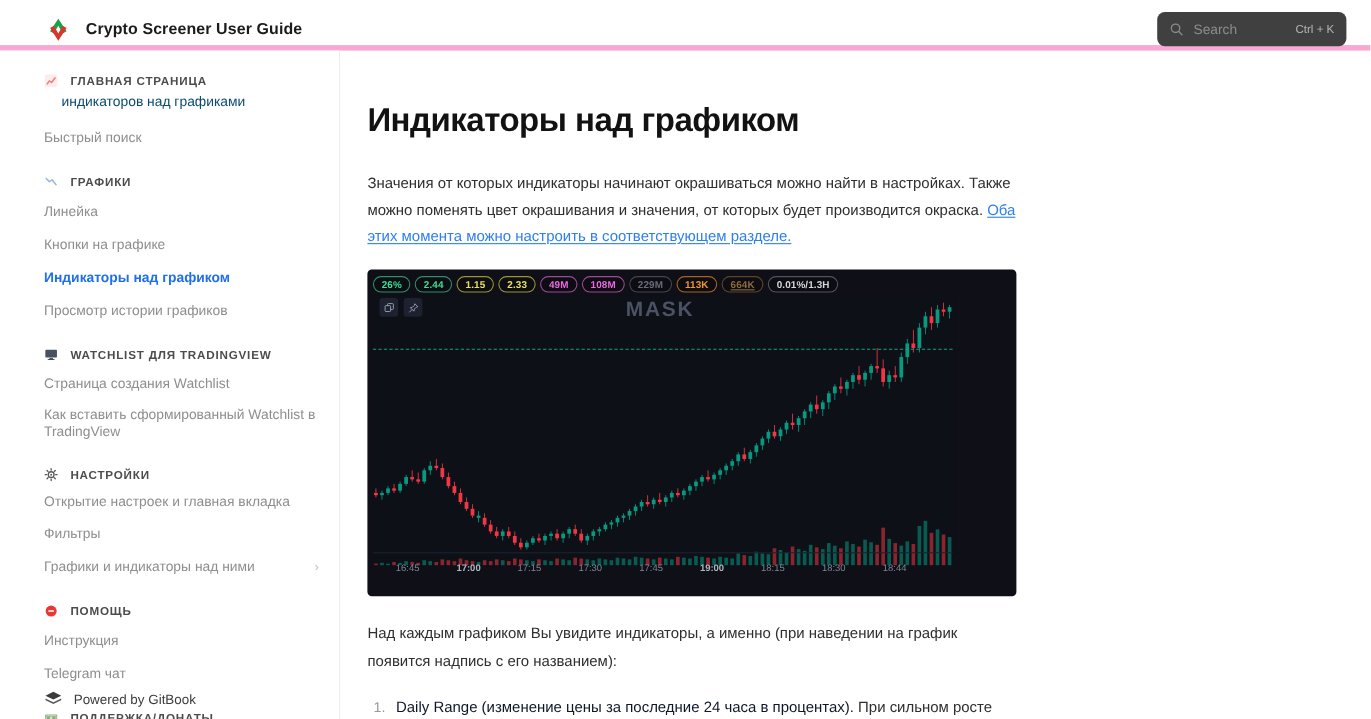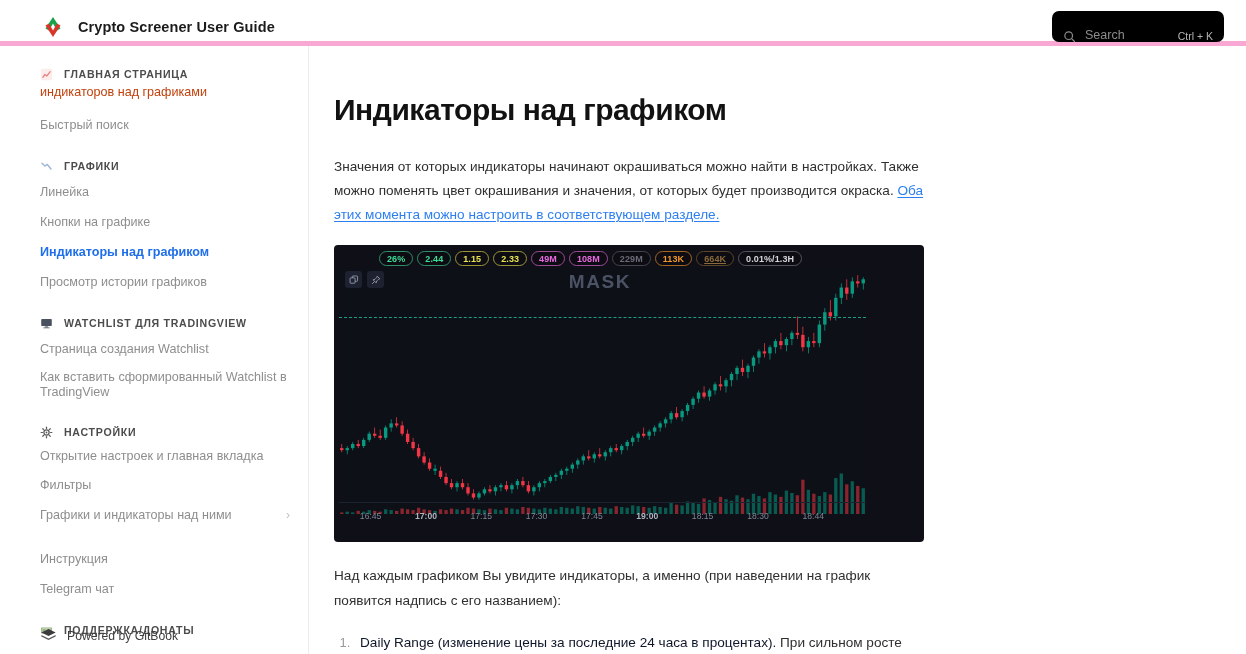--- a/index.html
+++ b/index.html
@@ -23,22 +23,22 @@
     padding: 12px 22px 0 40px;
   }
   .brand { display: flex; align-items: center; gap: 12px; }
   .brand-logo { width: 26px; height: 26px; position: relative; flex: 0 0 auto; }
   .brand-title { font-size: 14.5px; font-weight: 700; color: #1b1b1b; letter-spacing: .1px; white-space: nowrap; }
 
   .topbar-spacer { flex: 1 1 auto; }
 
   .searchbox {
     width: 172px; height: 31px;
-    background: #000000; border-radius: 7px;
-    display: flex; align-items: flex-end; gap: 9px;
+    background: #404040; border-radius: 7px;
+    display: flex; align-items: center; gap: 9px;
     padding: 0 11px; cursor: text; user-select: none;
   }
   .search-ic { width: 13px; height: 13px; flex: 0 0 auto; color: #8a8a8a; }
   .search-ph { font-size: 12.5px; color: #8c8c8c; flex: 1 1 auto; }
   .search-kbd { font-size: 10.5px; color: #b4b4b4; white-space: nowrap; }
 
   
   .body { flex: 1 1 auto; display: flex; min-height: 0; }
 
   
@@ -54,22 +54,22 @@
   .nav-group-head {
     display: flex; align-items: center; gap: 11px;
     margin: 0 0 2px 0; padding: 5px 0 3px 0;
   }
   .nav-group-ic { width: 13px; height: 13px; flex: 0 0 auto; display: block; }
   .nav-group-label {
     font-size: 10.6px; font-weight: 700; letter-spacing: .72px;
     color: #4c4c4c; text-transform: uppercase; white-space: nowrap;
   }
   .nav-sub {
-    font-size: 12.6px; color: #c2410c; line-height: 15px;
-    margin: 0 0 1px 0; padding: 0;
+    font-size: 12.6px; color: #0c4a6e; line-height: 15px;
+    margin: 0 0 1px 16px; padding: 0;
   }
   .nav-item {
     display: flex; align-items: center;
     font-size: 12.6px; color: #8e8e8e;
     line-height: 16px; padding: 7px 0; cursor: pointer;
   }
   .nav-item.two-line { line-height: 15px; padding: 6px 0; }
   .nav-item.active { color: #1f6feb; font-weight: 700; }
   .nav-item .lbl { flex: 1 1 auto; }
   .nav-chevron { color: #c2c2c2; font-size: 12px; margin-left: 8px; flex: 0 0 auto; }
@@ -102,21 +102,21 @@
   a.inline-link { color: #2d7ff0; text-decoration: underline; text-underline-offset: 2px; }
 
   
   .chart-card {
     width: 590px; height: 297px;
     background: #0f0f17; border-radius: 4px;
     position: relative; overflow: hidden; margin: 5px 0 22px 0;
   }
   .badges {
     position: absolute; top: 6px; left: 5px;
-    display: flex; gap: 4px; align-items: center; z-index: 4; margin-left: 40px;
+    display: flex; gap: 4px; align-items: center; z-index: 4;
   }
   .badge {
     height: 15px; line-height: 14px;
     border-radius: 8px; border: 1px solid;
     padding: 0 7px; font-size: 9px; font-weight: 700;
     font-family: "Liberation Sans", sans-serif; letter-spacing: .1px;
     white-space: nowrap; background: rgba(0,0,0,.18);
   }
   .chart-plot {
     position: absolute; left: 5px; top: 24px; right: 58px; bottom: 28px;
@@ -277,20 +277,27 @@
             <span class="lbl">Открытие настроек и главная вкладка</span>
           </div>
           <div class="nav-item">
             <span class="lbl">Фильтры</span>
           </div>
           <div class="nav-item">
             <span class="lbl">Графики и индикаторы над ними</span>
             <span class="nav-chevron">›</span>
           </div>
           <div class="grp-gap"></div>
+          <div class="nav-group-head">
+            <span class="nav-group-ic"><svg width="13" height="13" viewBox="0 0 16 16">
+                <circle cx="8" cy="8" r="6.2" fill="#e53935"></circle>
+        <rect x="4.6" y="7.1" width="6.8" height="1.8" rx=".9" fill="#fff"></rect>
+              </svg></span>
+            <span class="nav-group-label">ПОМОЩЬ</span>
+          </div>
           <div class="nav-item">
             <span class="lbl">Инструкция</span>
           </div>
           <div class="nav-item">
             <span class="lbl">Telegram чат</span>
           </div>
           <div class="grp-gap"></div>
           <div class="nav-group-head">
             <span class="nav-group-ic"><svg width="13" height="13" viewBox="0 0 16 16">
                 <rect x="1.2" y="4.4" width="13.6" height="7.2" rx="1" fill="#8fae7a"></rect>

